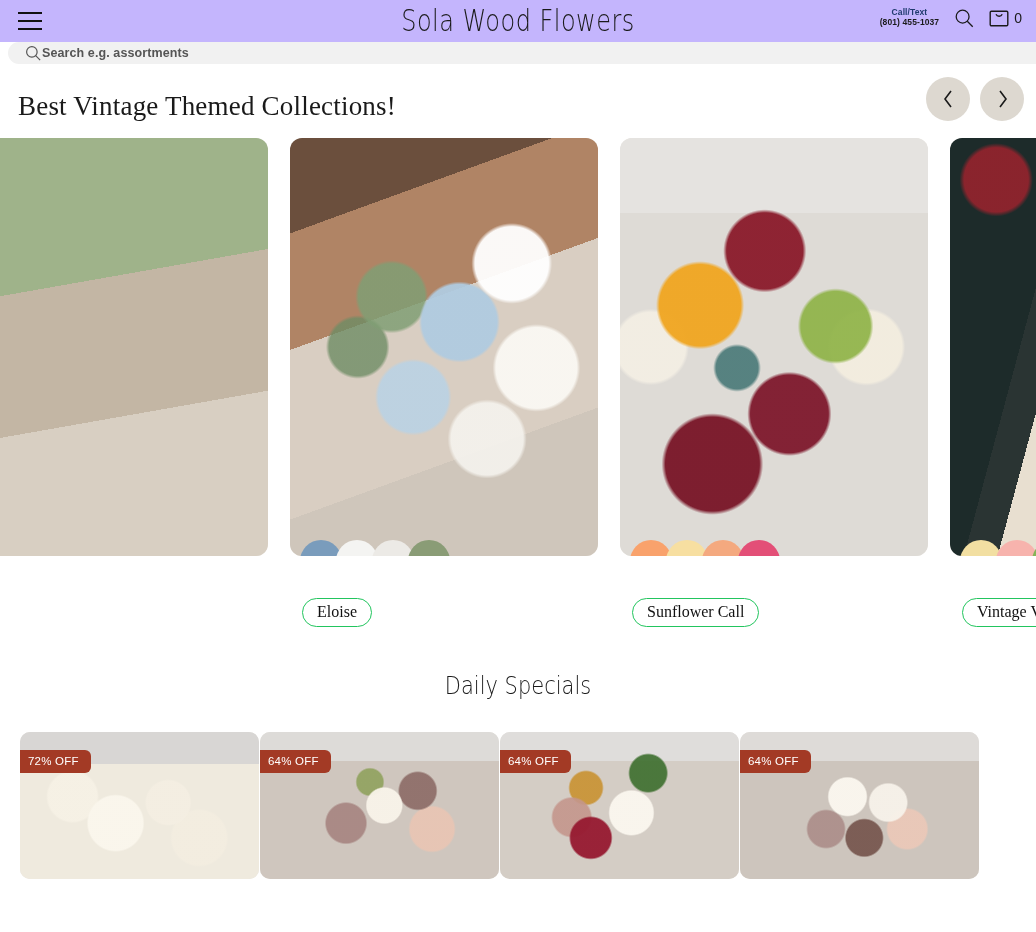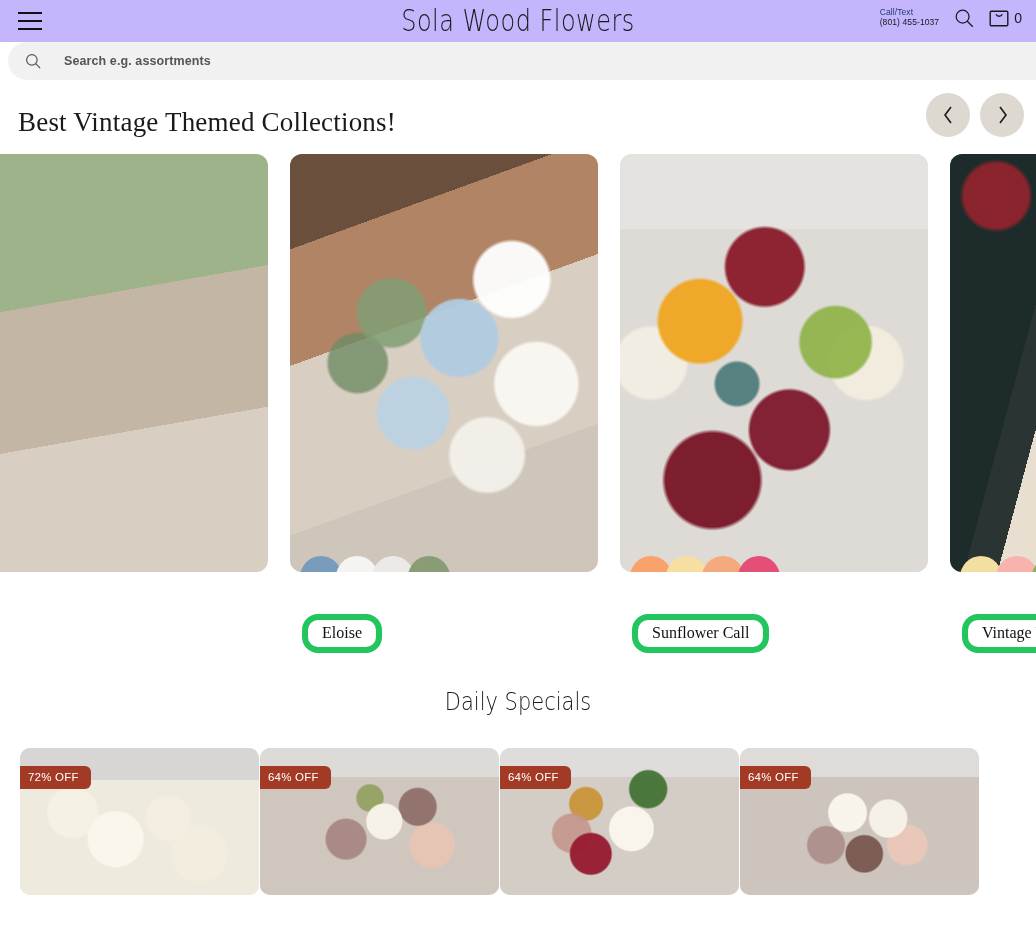--- a/index.html
+++ b/index.html
@@ -37,43 +37,44 @@
     color: #1a1a1a;
     transform: scaleY(1.18) scaleX(.96);
     transform-origin: center top;
   }
 
   .header-right {
     position: absolute; right: 14px; top: 7px;
     display: flex; align-items: center; gap: 14px;
   }
   .calltext {
+    text-align: center;
     line-height: 1.12;
     font-size: 8.5px;
-    font-weight: normal;
+    font-weight: bold;
     color: #1f3a6e;
     letter-spacing: .1px;
     white-space: nowrap;
   }
   .calltext .num { color:#1a1a1a; }
 
   .icon-btn { cursor: pointer; display:flex; align-items:center; }
   .search-glass { width: 22px; height: 22px; }
   .cart-wrap { display: flex; align-items: center; gap: 5px; }
   .cart-count { font-size: 14px; color: #1a1a1a; }
 
   
   .searchbar {
     margin-left: 8px;
-    height: 38px;
+    height: 22px;
     background: #f1f1f1;
     border-radius: 19px 0 0 19px;
     display: flex; align-items: center;
     padding-left: 16px;
-    gap: 22px;
+    gap: 0;
   }
   .searchbar .ph {
     font-size: 12.5px;
     color: #555;
     font-weight: 600;
     letter-spacing: .1px;
   }
 
   
   .sec-head {
@@ -128,21 +129,21 @@
     left: 10px; bottom: -26px;
     display: flex;
   }
   .sw {
     width: 42px; height: 42px; border-radius: 50%;
     margin-right: -6px;
   }
   .coll-label-row { margin-top: 42px; padding-left: 12px; }
   .coll-pill {
     display: inline-block;
-    border: 6px solid #22c55e;
+    border: 1px solid #22c55e;
     border-radius: 16px;
     padding: 4px 14px 5px;
     font-family: "Liberation Serif", serif;
     font-size: 16px;
     color: #111;
     background: #fff;
     cursor: pointer;
     line-height: 1.15;
   }
 

